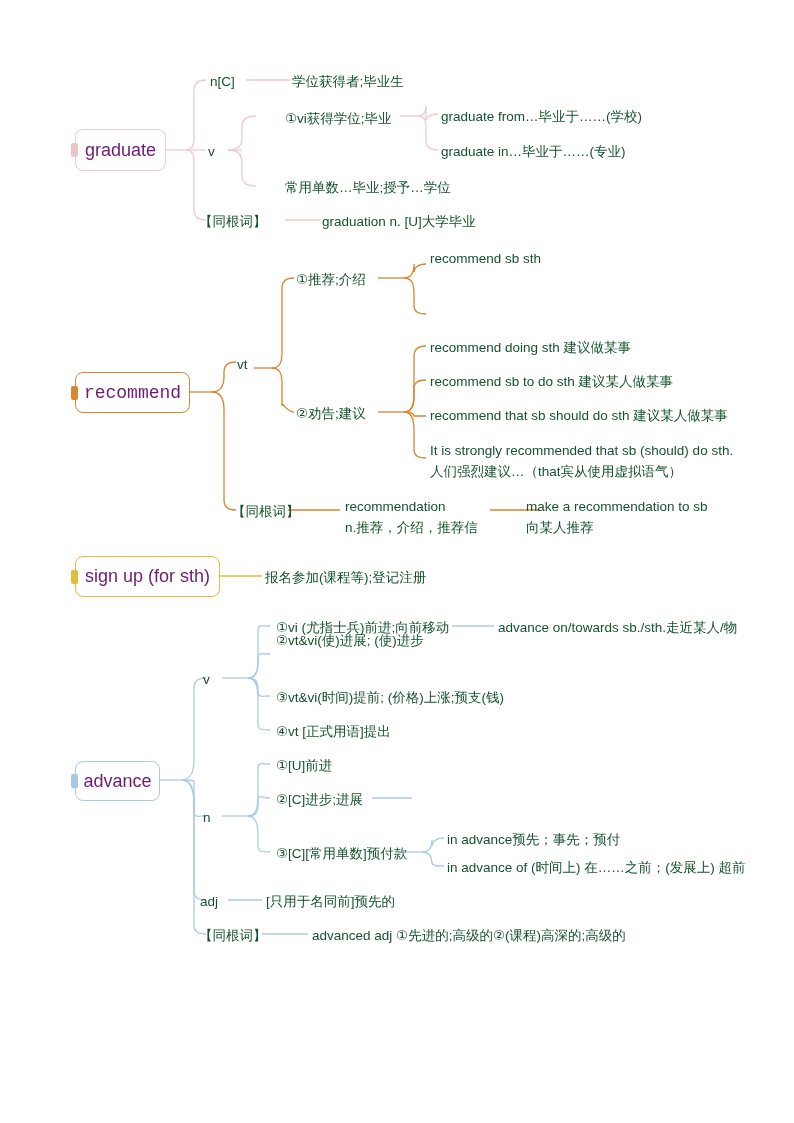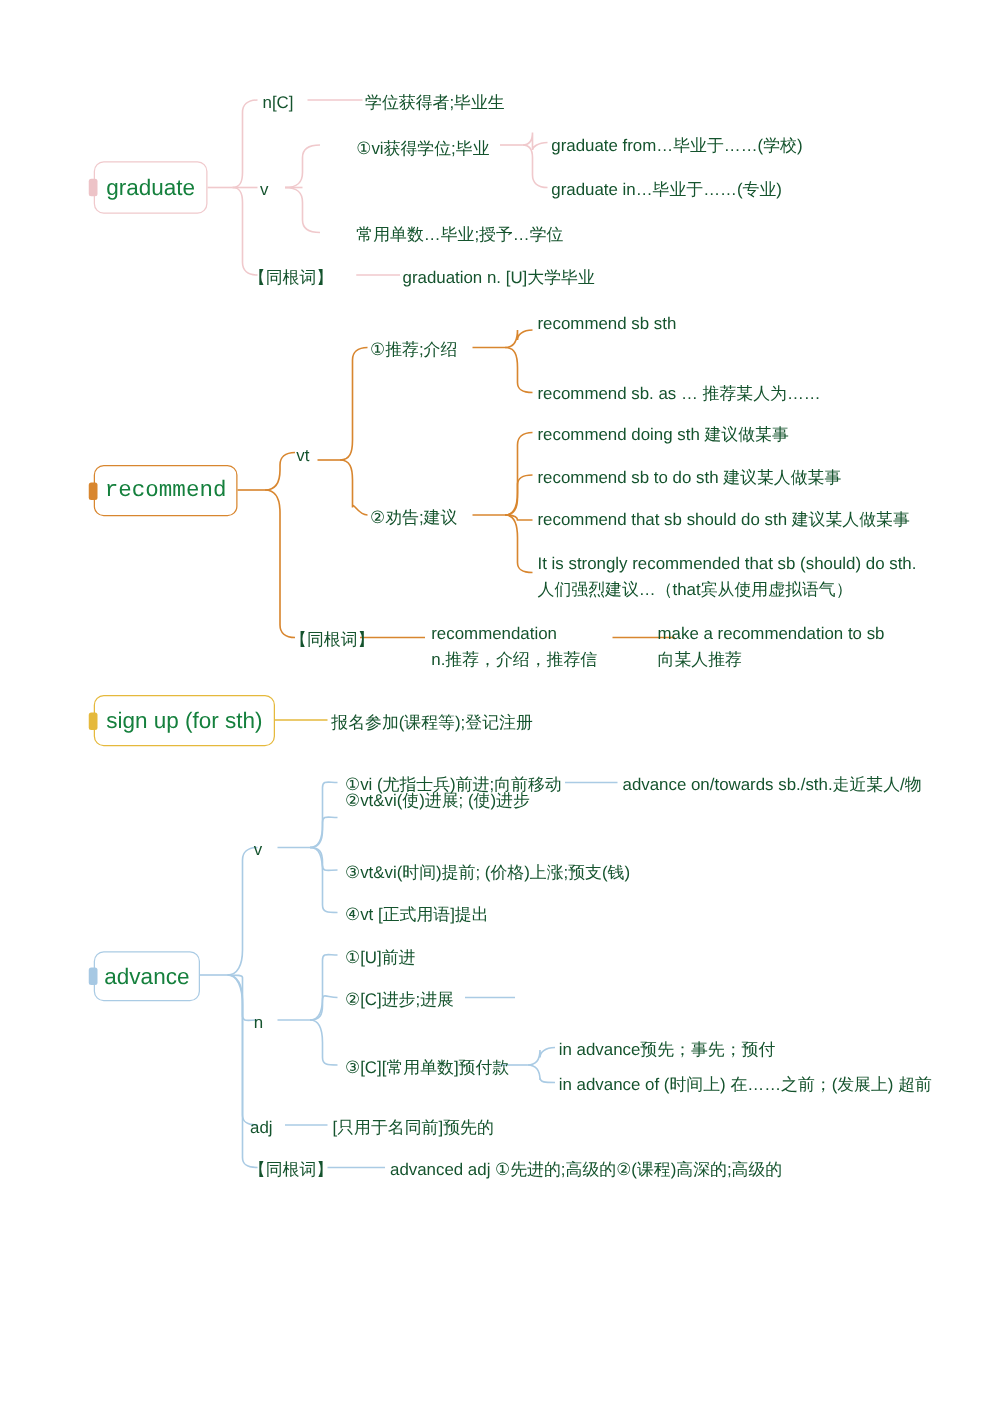--- a/index.html
+++ b/index.html
@@ -8,21 +8,21 @@
     font-family:"Liberation Sans","DejaVu Sans",sans-serif;
     color:#2b2b2b;position:relative;overflow:hidden;
   }
   #canvas{position:absolute;left:0;top:0;width:794px;height:1123px;}
   svg.links{position:absolute;left:0;top:0;width:794px;height:1123px;pointer-events:none;}
 
   .node{
     position:absolute;box-sizing:border-box;
     background:#fff;border-radius:8px;
     display:flex;align-items:center;justify-content:center;
-    font-size:18px;color:#15803d;white-space:nowrap;
+    font-size:18px;color:#701a75;white-space:nowrap;
   }
   .node .tab{
     position:absolute;left:-5px;top:50%;transform:translateY(-50%);
     width:7px;height:14px;border-radius:2px;
   }
   .node.rose{border:1.4px solid #f0c9cc;}
   .node.rose .tab{background:#edc3c7;}
   .node.orange{border:1.4px solid #d8862f;font-family:Liberation Mono, monospace;}
   .node.orange .tab{background:#d8862f;}
   .node.amber{border:1.4px solid #e5b93c;}
@@ -144,21 +144,20 @@
   <div class="lbl" style="left:322px;top:212px;">graduation n. [U]大学毕业</div>
 
   <div class="node orange" style="left:75px;top:372px;width:115px;height:41px;">
     <span class="tab"></span>
     <span>recommend</span>
   </div>
   <div class="lbl key" style="left:237px;top:355px;">vt</div>
 
   <div class="lbl" style="left:296px;top:270px;">①推荐;介绍</div>
   <div class="lbl" style="left:430px;top:249px;">recommend sb sth</div>
-  <div class="lbl" style="left:430px;top:305px;">recommend sb. as … 推荐某人为……</div>
 
   <div class="lbl" style="left:296px;top:404px;">②劝告;建议</div>
   <div class="lbl" style="left:430px;top:372px;">recommend sb to do sth 建议某人做某事</div>
   <div class="lbl" style="left:430px;top:338px;">recommend doing sth 建议做某事</div>
   <div class="lbl" style="left:430px;top:406px;">recommend that sb should do sth 建议某人做某事</div>
   <div class="lbl" style="left:430px;top:441px;">It is strongly recommended that sb (should) do sth.</div>
   <div class="lbl" style="left:430px;top:462px;">人们强烈建议…（that宾从使用虚拟语气）</div>
 
   <div class="lbl key" style="left:232px;top:502px;">【同根词】</div>
   <div class="lbl" style="left:345px;top:497px;">recommendation</div>

